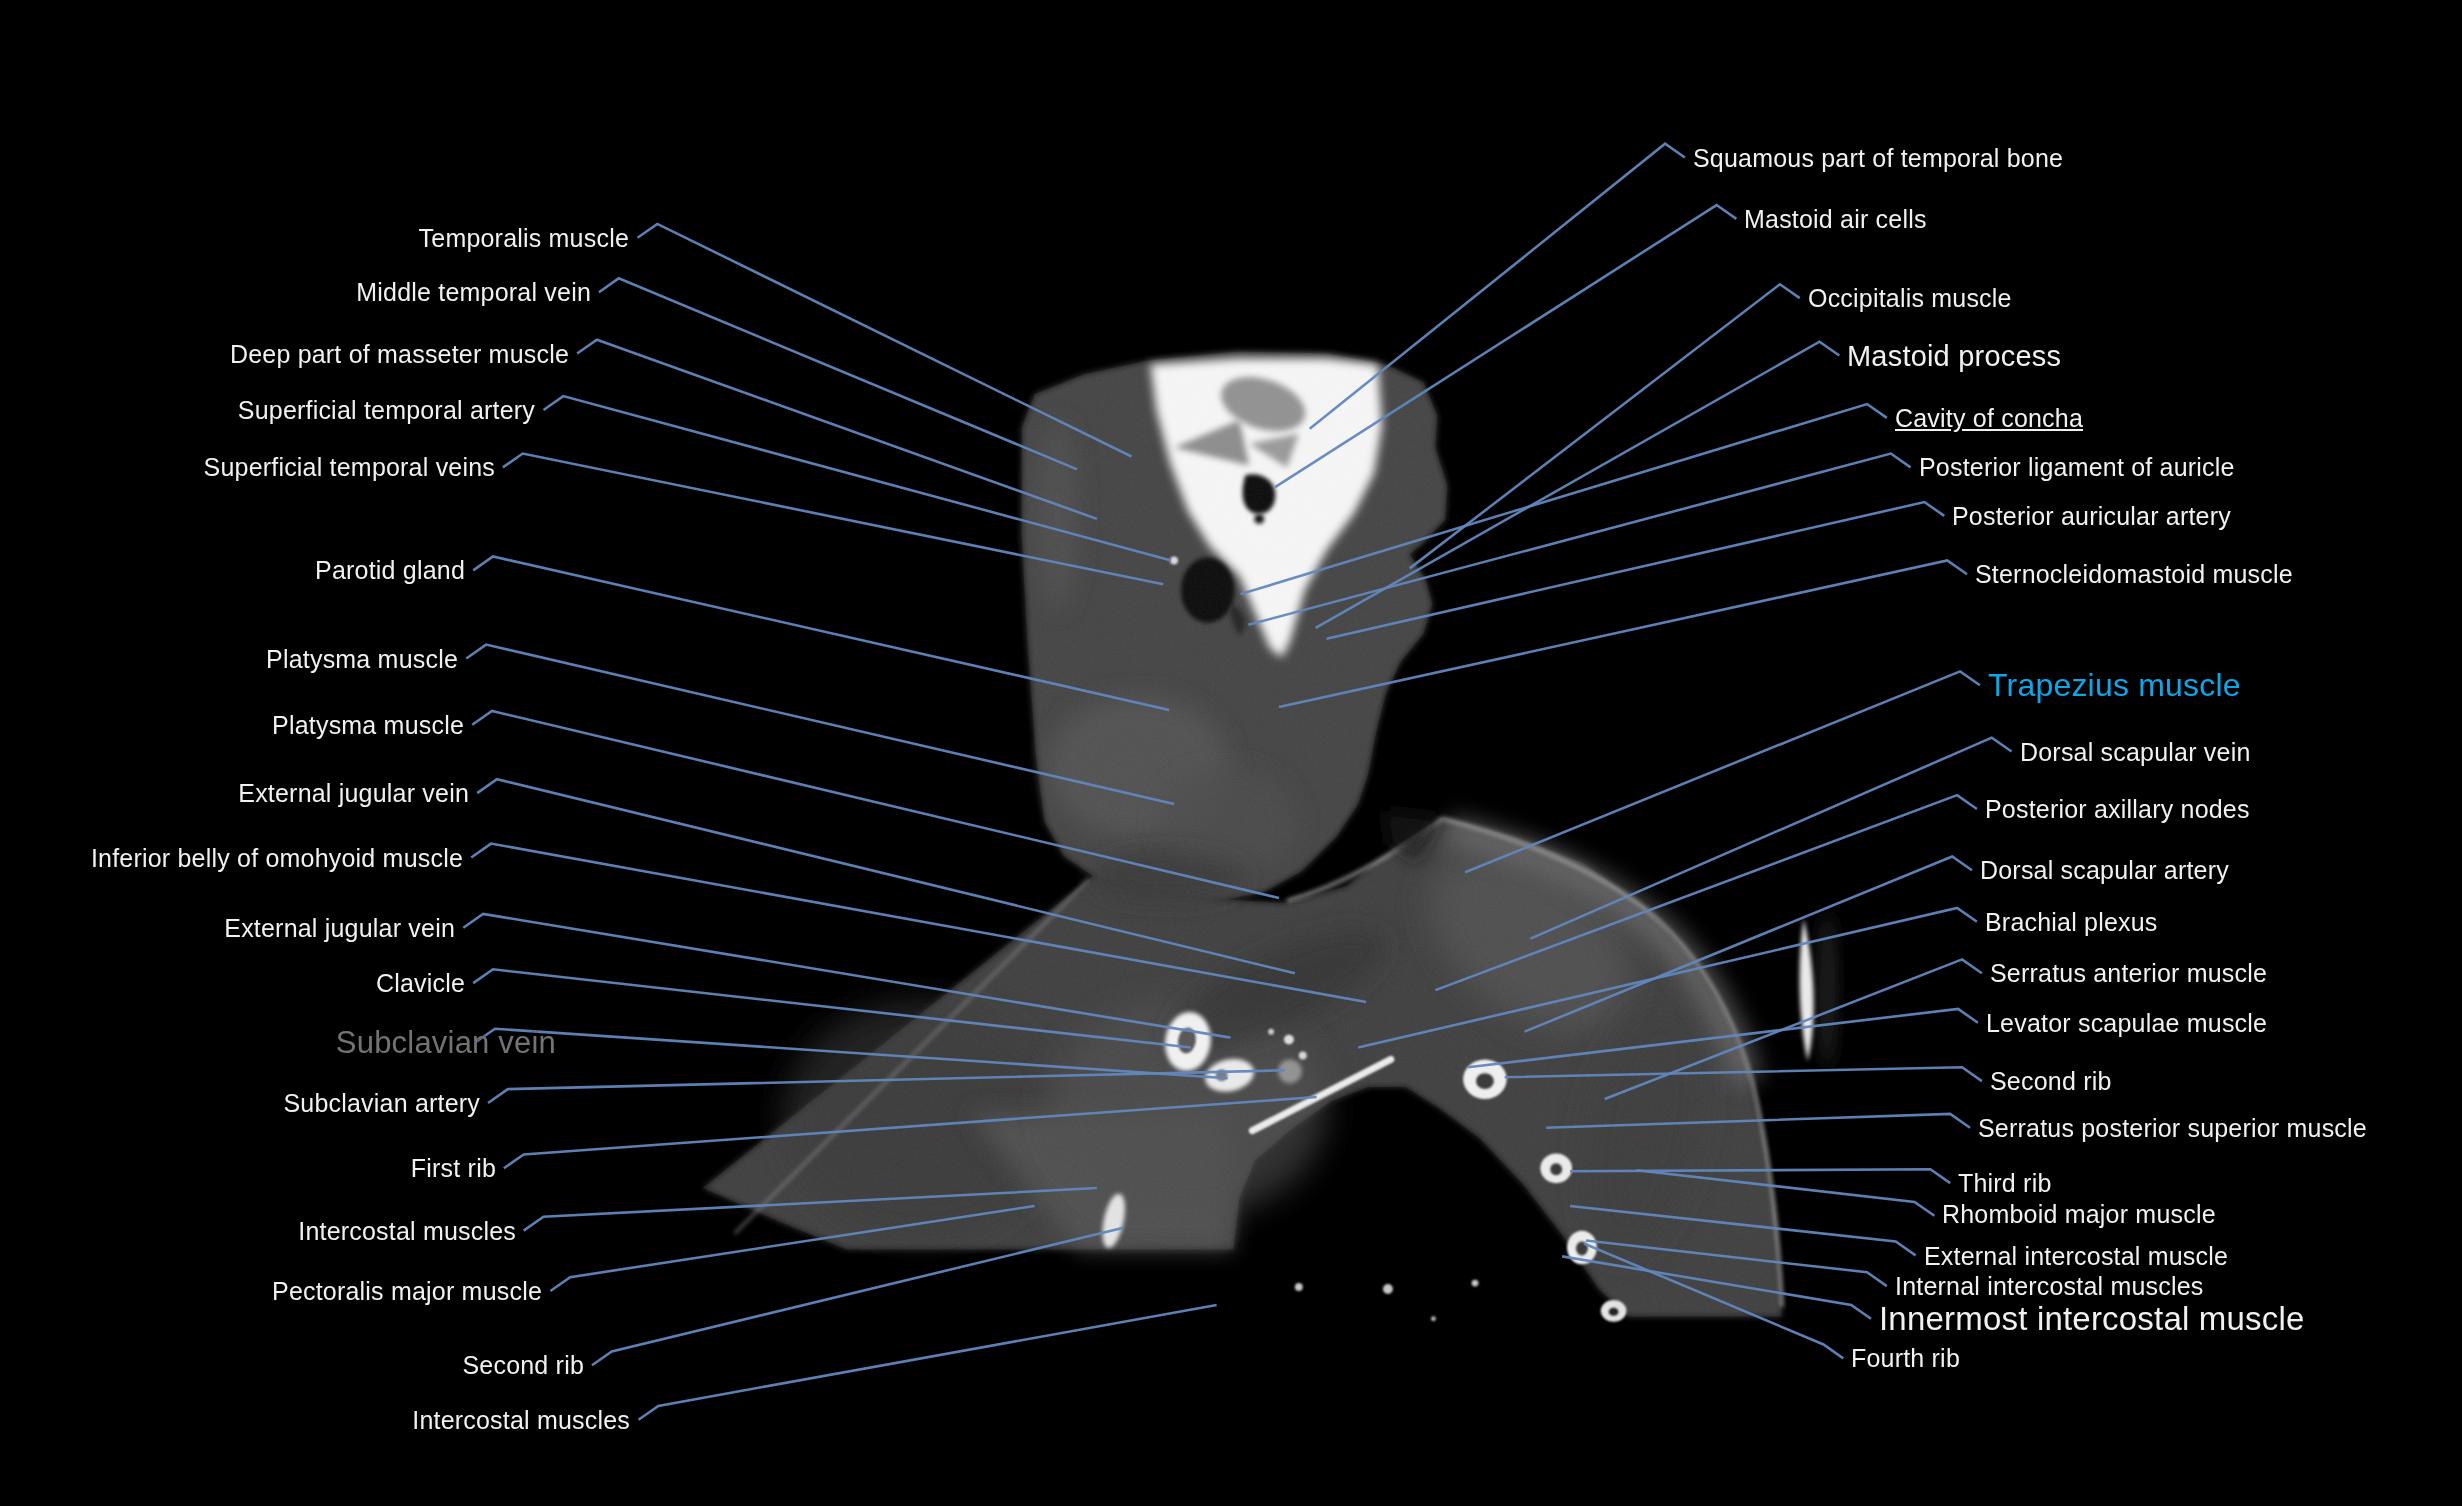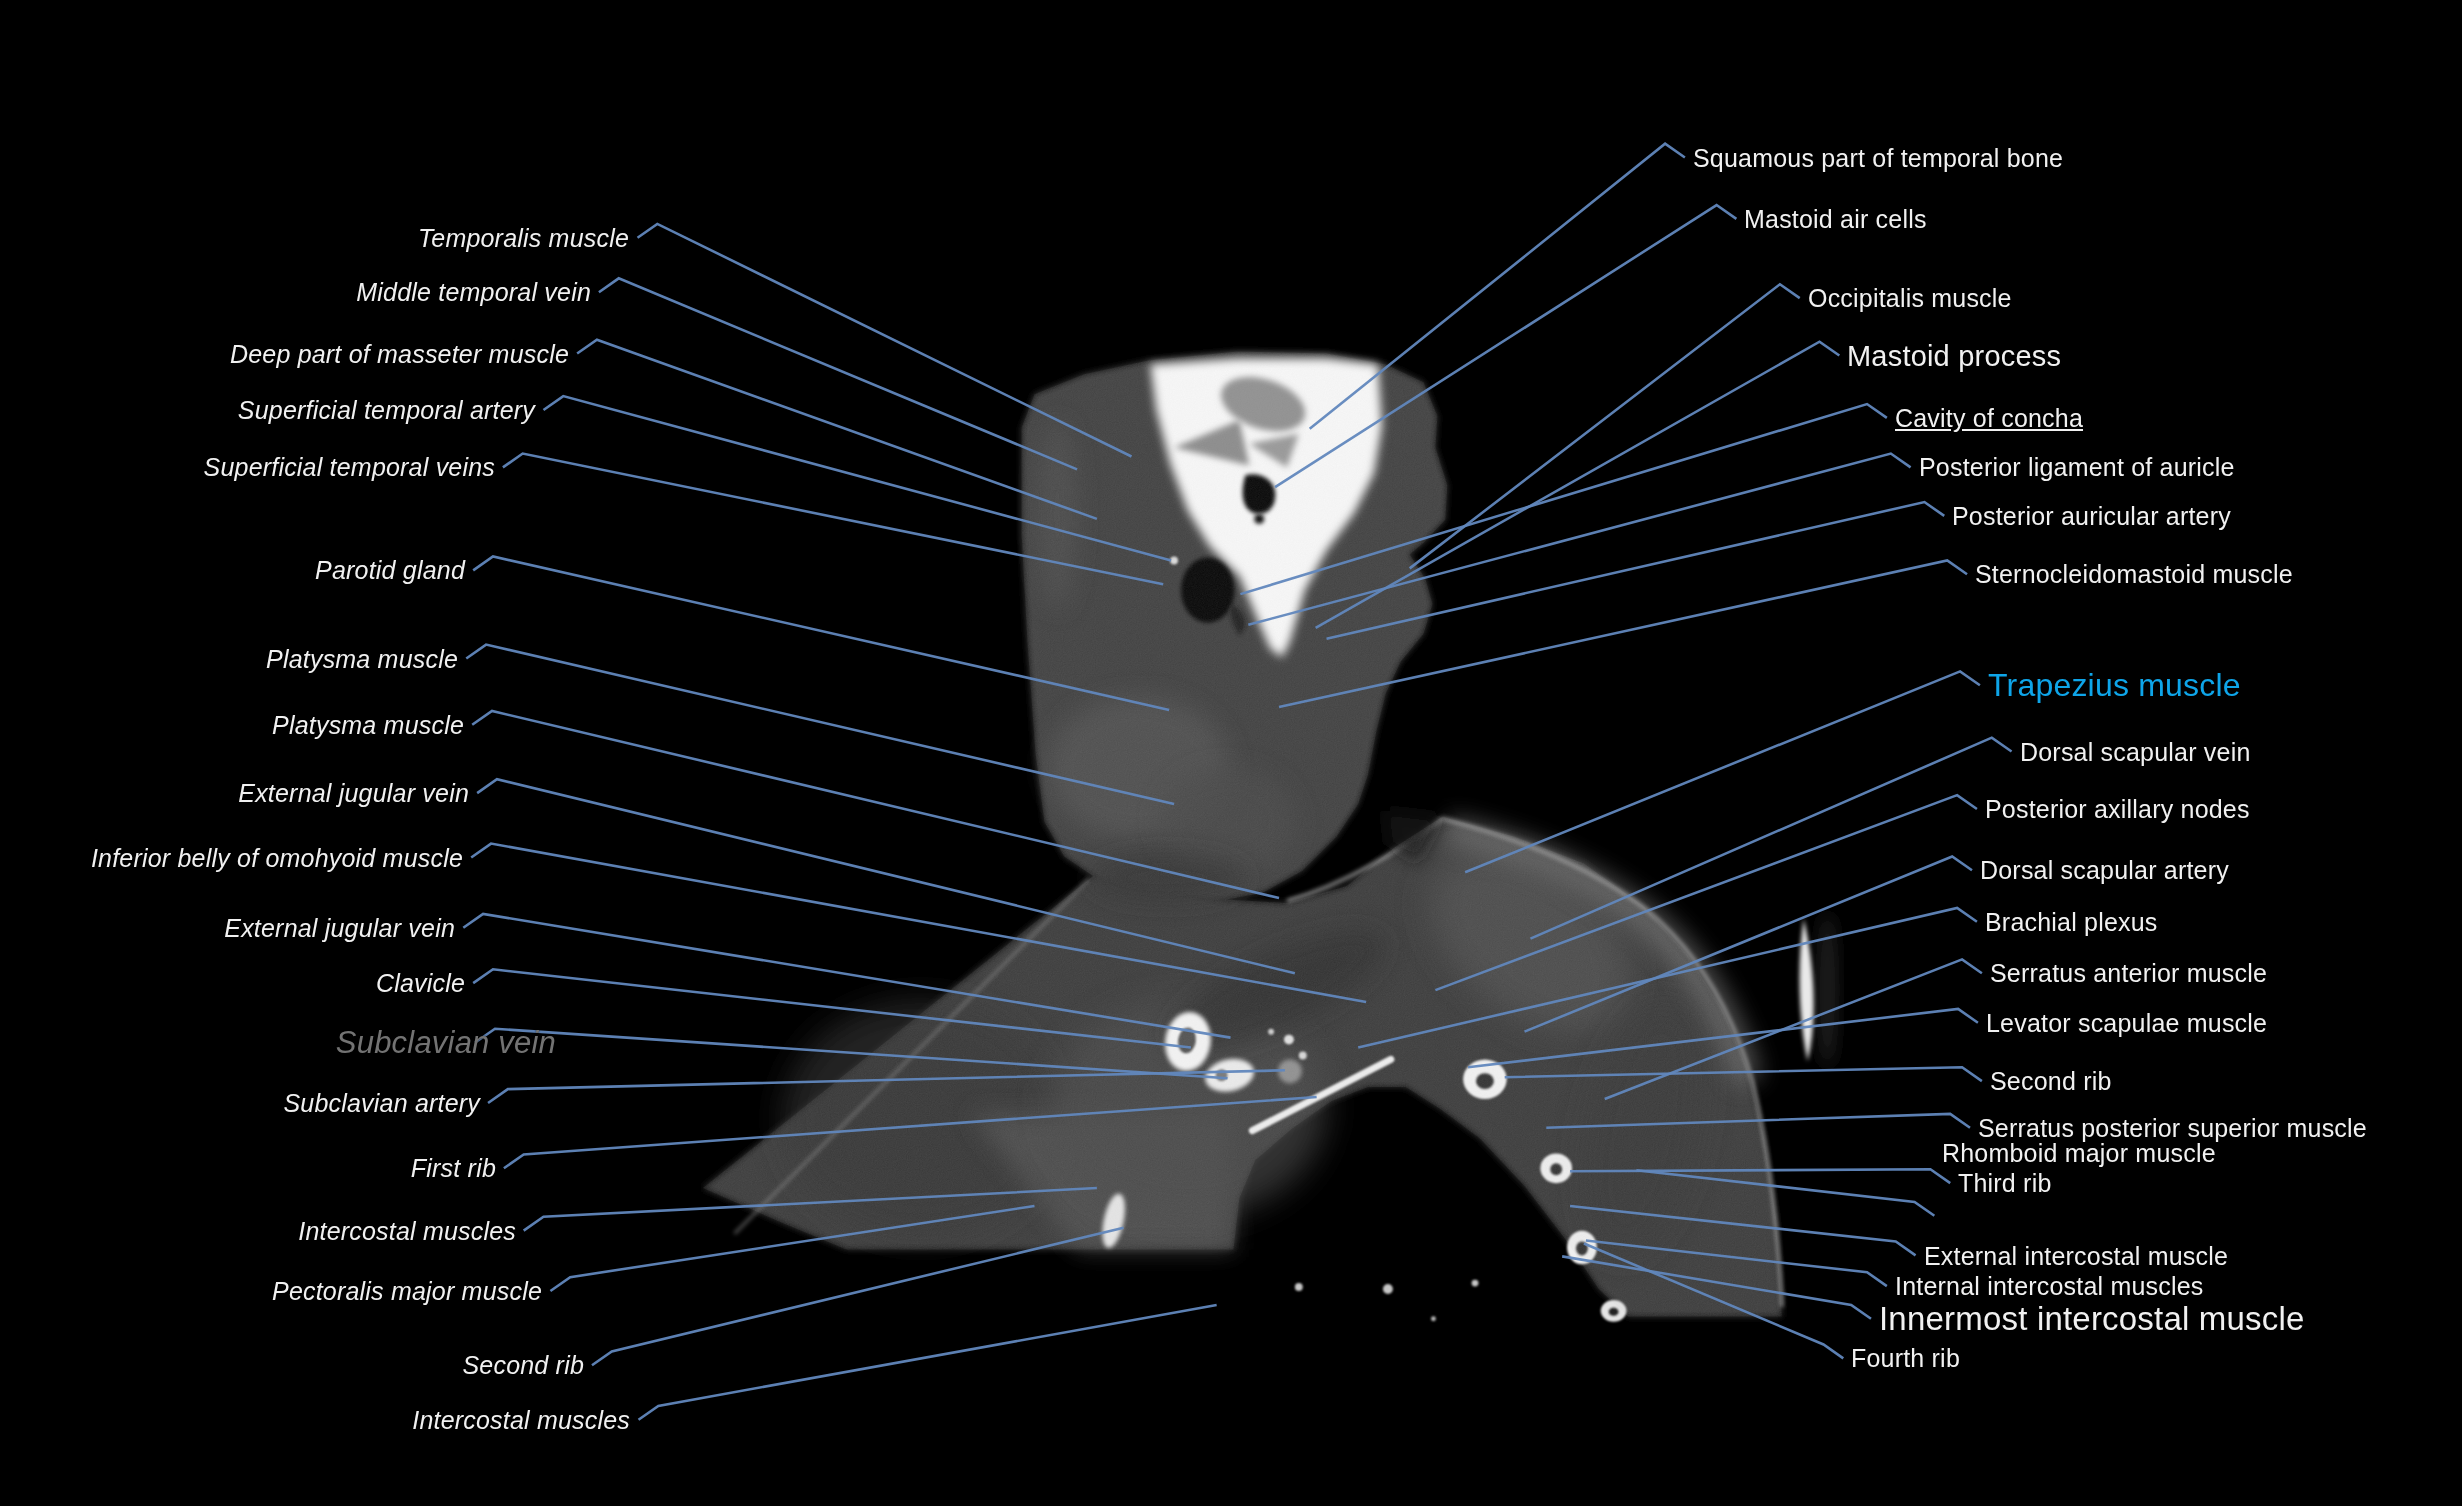--- a/index.html
+++ b/index.html
@@ -13,21 +13,21 @@
   #ct-art{position:absolute;left:0;top:0;width:2462px;height:1507px;}
   .label{
     position:absolute;
     white-space:nowrap;
     font-size:25px;
     line-height:30px;
     letter-spacing:0.2px;
     color:#f1f1f1;
     text-shadow:0 0 2px rgba(0,0,0,.8);
   }
-  .label.left{text-align:center;font-style:italic;}
+  .label.left{text-align:center;}
   .label.right{text-align:left;}
 </style>
 </head>
 <body style="background: rgb(0, 0, 0);">
 
 <div id="stage" style="width: 2462px; height: 1507px; background: rgb(0, 0, 0);">
   <svg id="ct-art" viewBox="0 0 2487 1522">
     <defs>
       <filter id="f1" x="-50%" y="-50%" width="200%" height="200%">
           <feGaussianBlur stdDeviation="1"></feGaussianBlur>
@@ -199,19 +199,19 @@
     <div class="label right" style="color: #0ea5e9; font-size: 32px; left: 1988px; top: 670px;">Trapezius muscle</div>
     <div class="label right" style="color: rgb(241, 241, 241); font-size: 25px; left: 2020px; top: 737px;">Dorsal scapular vein</div>
     <div class="label right" style="color: rgb(241, 241, 241); font-size: 25px; left: 1985px; top: 794px;">Posterior axillary nodes</div>
     <div class="label right" style="color: rgb(241, 241, 241); font-size: 25px; left: 1980px; top: 855px;">Dorsal scapular artery</div>
     <div class="label right" style="color: rgb(241, 241, 241); font-size: 25px; left: 1985px; top: 907px; text-align: right;">Brachial plexus</div>
     <div class="label right" style="color: rgb(241, 241, 241); font-size: 25px; left: 1990px; top: 958px;">Serratus anterior muscle</div>
     <div class="label right" style="color: rgb(241, 241, 241); font-size: 25px; left: 1986px; top: 1008px;">Levator scapulae muscle</div>
     <div class="label right" style="color: rgb(241, 241, 241); font-size: 25px; left: 1990px; top: 1066px;">Second rib</div>
     <div class="label right" style="color: rgb(241, 241, 241); font-size: 25px; left: 1978px; top: 1113px;">Serratus posterior superior muscle</div>
     <div class="label right" style="color: rgb(241, 241, 241); font-size: 25px; left: 1958px; top: 1168px;">Third rib</div>
-    <div class="label right" style="color: rgb(241, 241, 241); font-size: 25px; left: 1942px; top: 1138px;">Rhomboid major muscle</div>
+    <div class="label right" style="color: rgb(241, 241, 241); font-size: 25px; left: 1942px; top: 1199px;">Rhomboid major muscle</div>
     <div class="label right" style="color: rgb(241, 241, 241); font-size: 25px; left: 1924px; top: 1241px; text-align: right;">External intercostal muscle</div>
     <div class="label right" style="color: rgb(241, 241, 241); font-size: 25px; left: 1895px; top: 1271px;">Internal intercostal muscles</div>
     <div class="label right" style="color: rgb(241, 241, 241); font-size: 33px; left: 1879px; top: 1304px;">Innermost intercostal muscle</div>
     <div class="label right" style="color: rgb(241, 241, 241); font-size: 25px; left: 1851px; top: 1343px;">Fourth rib</div>
   </div>
 
 
 </body></html>

